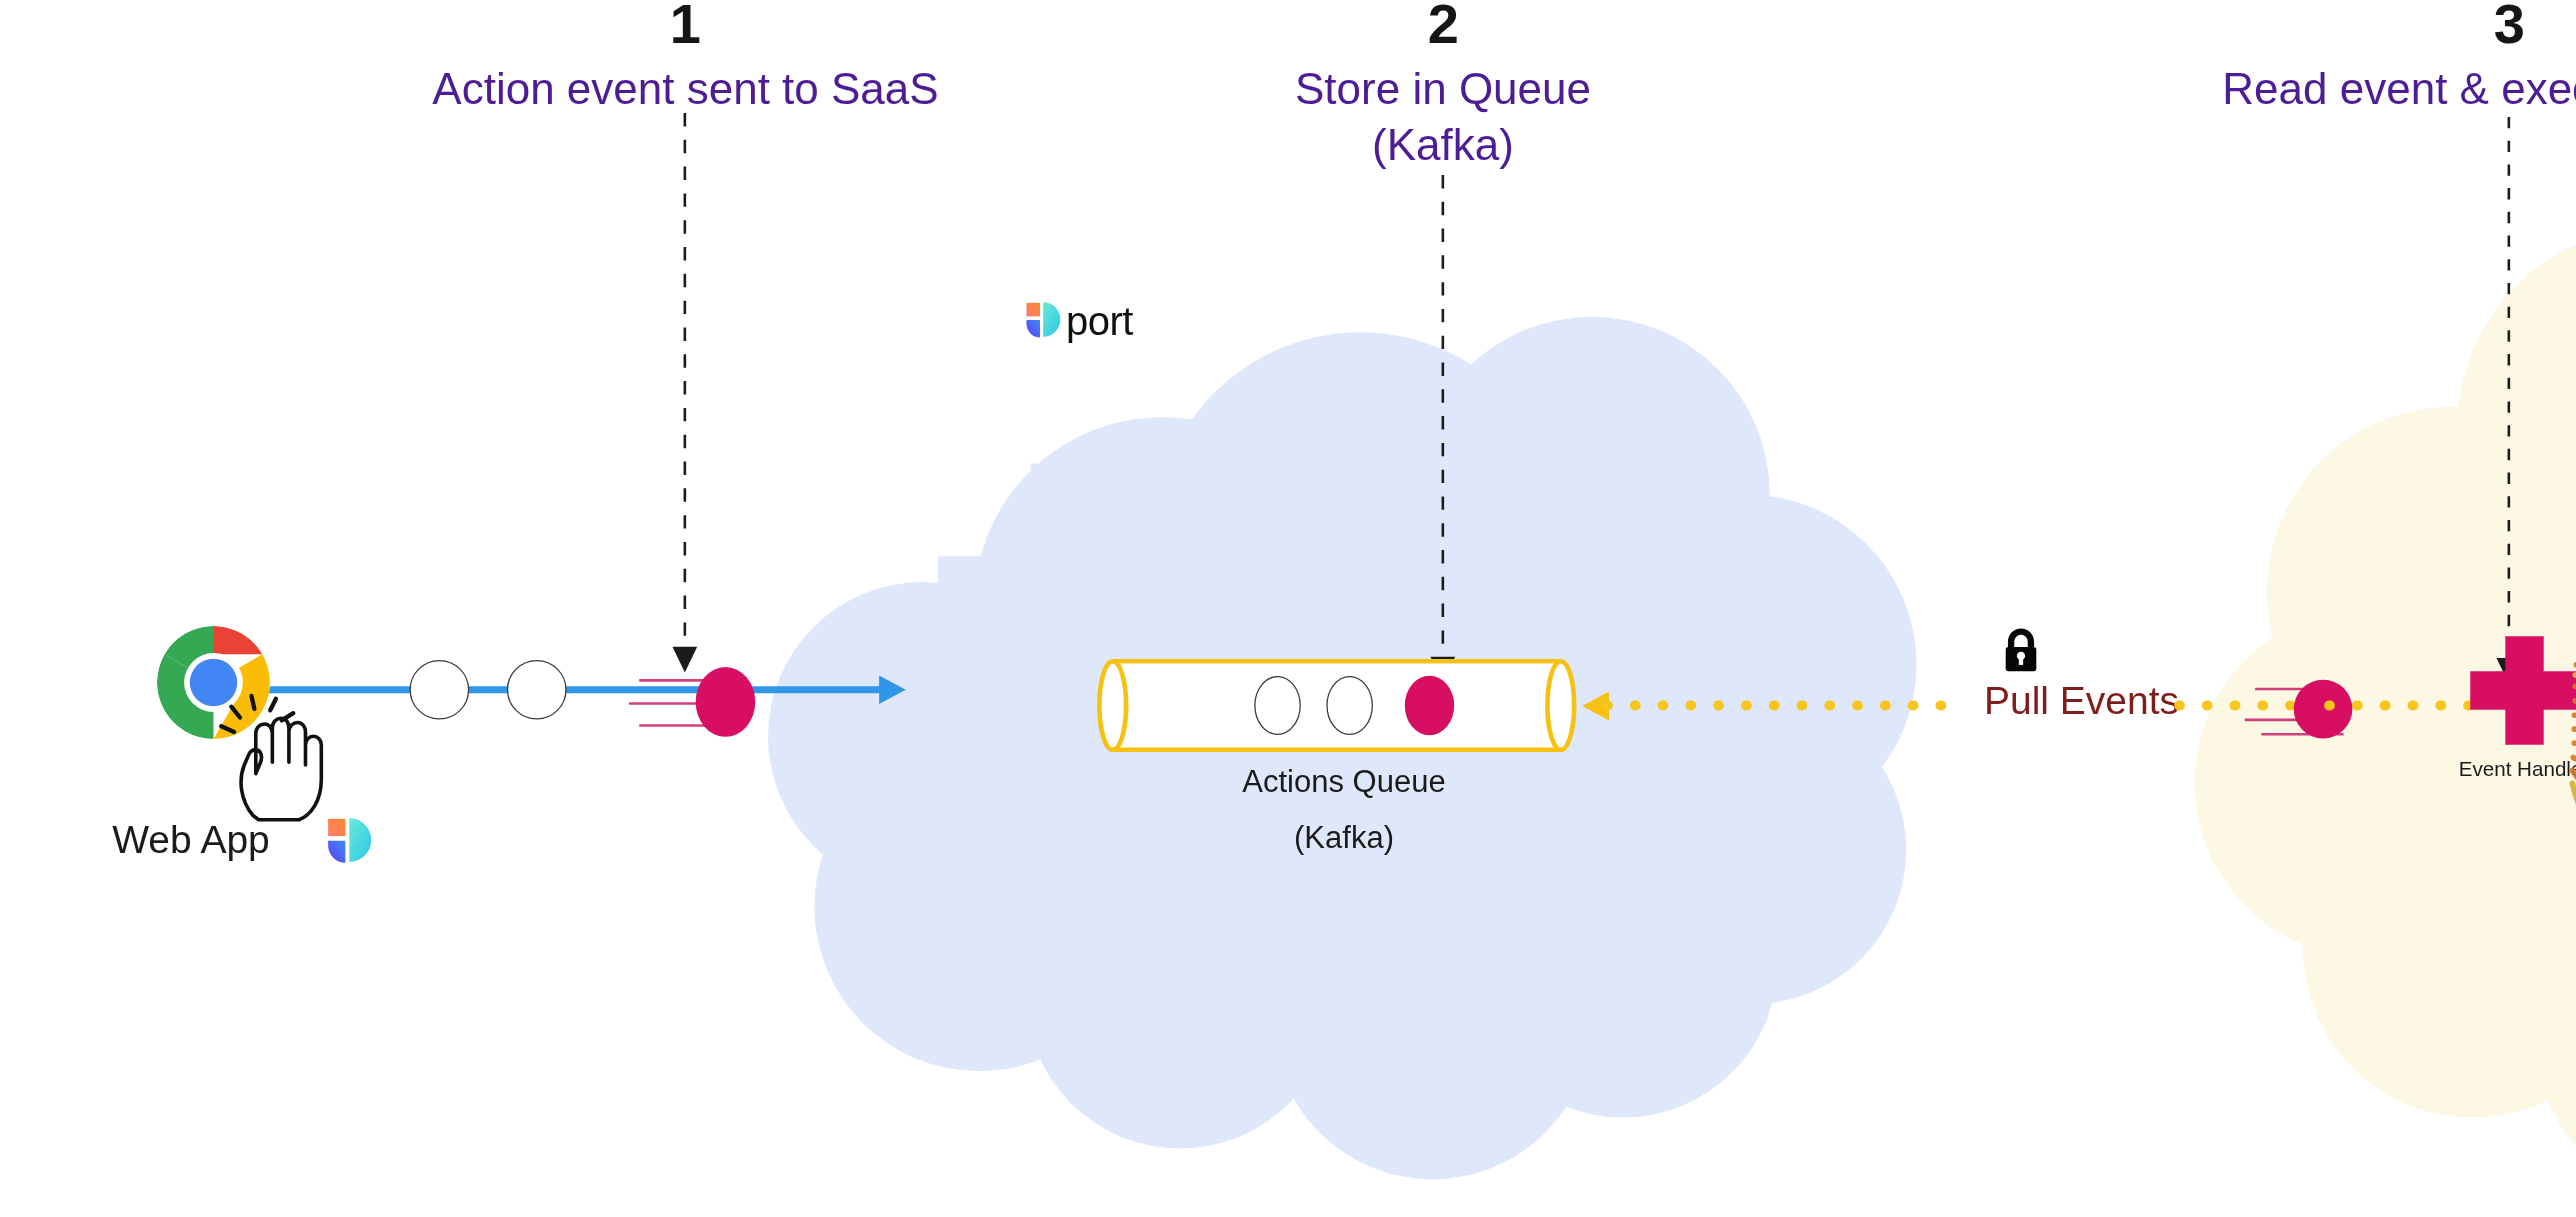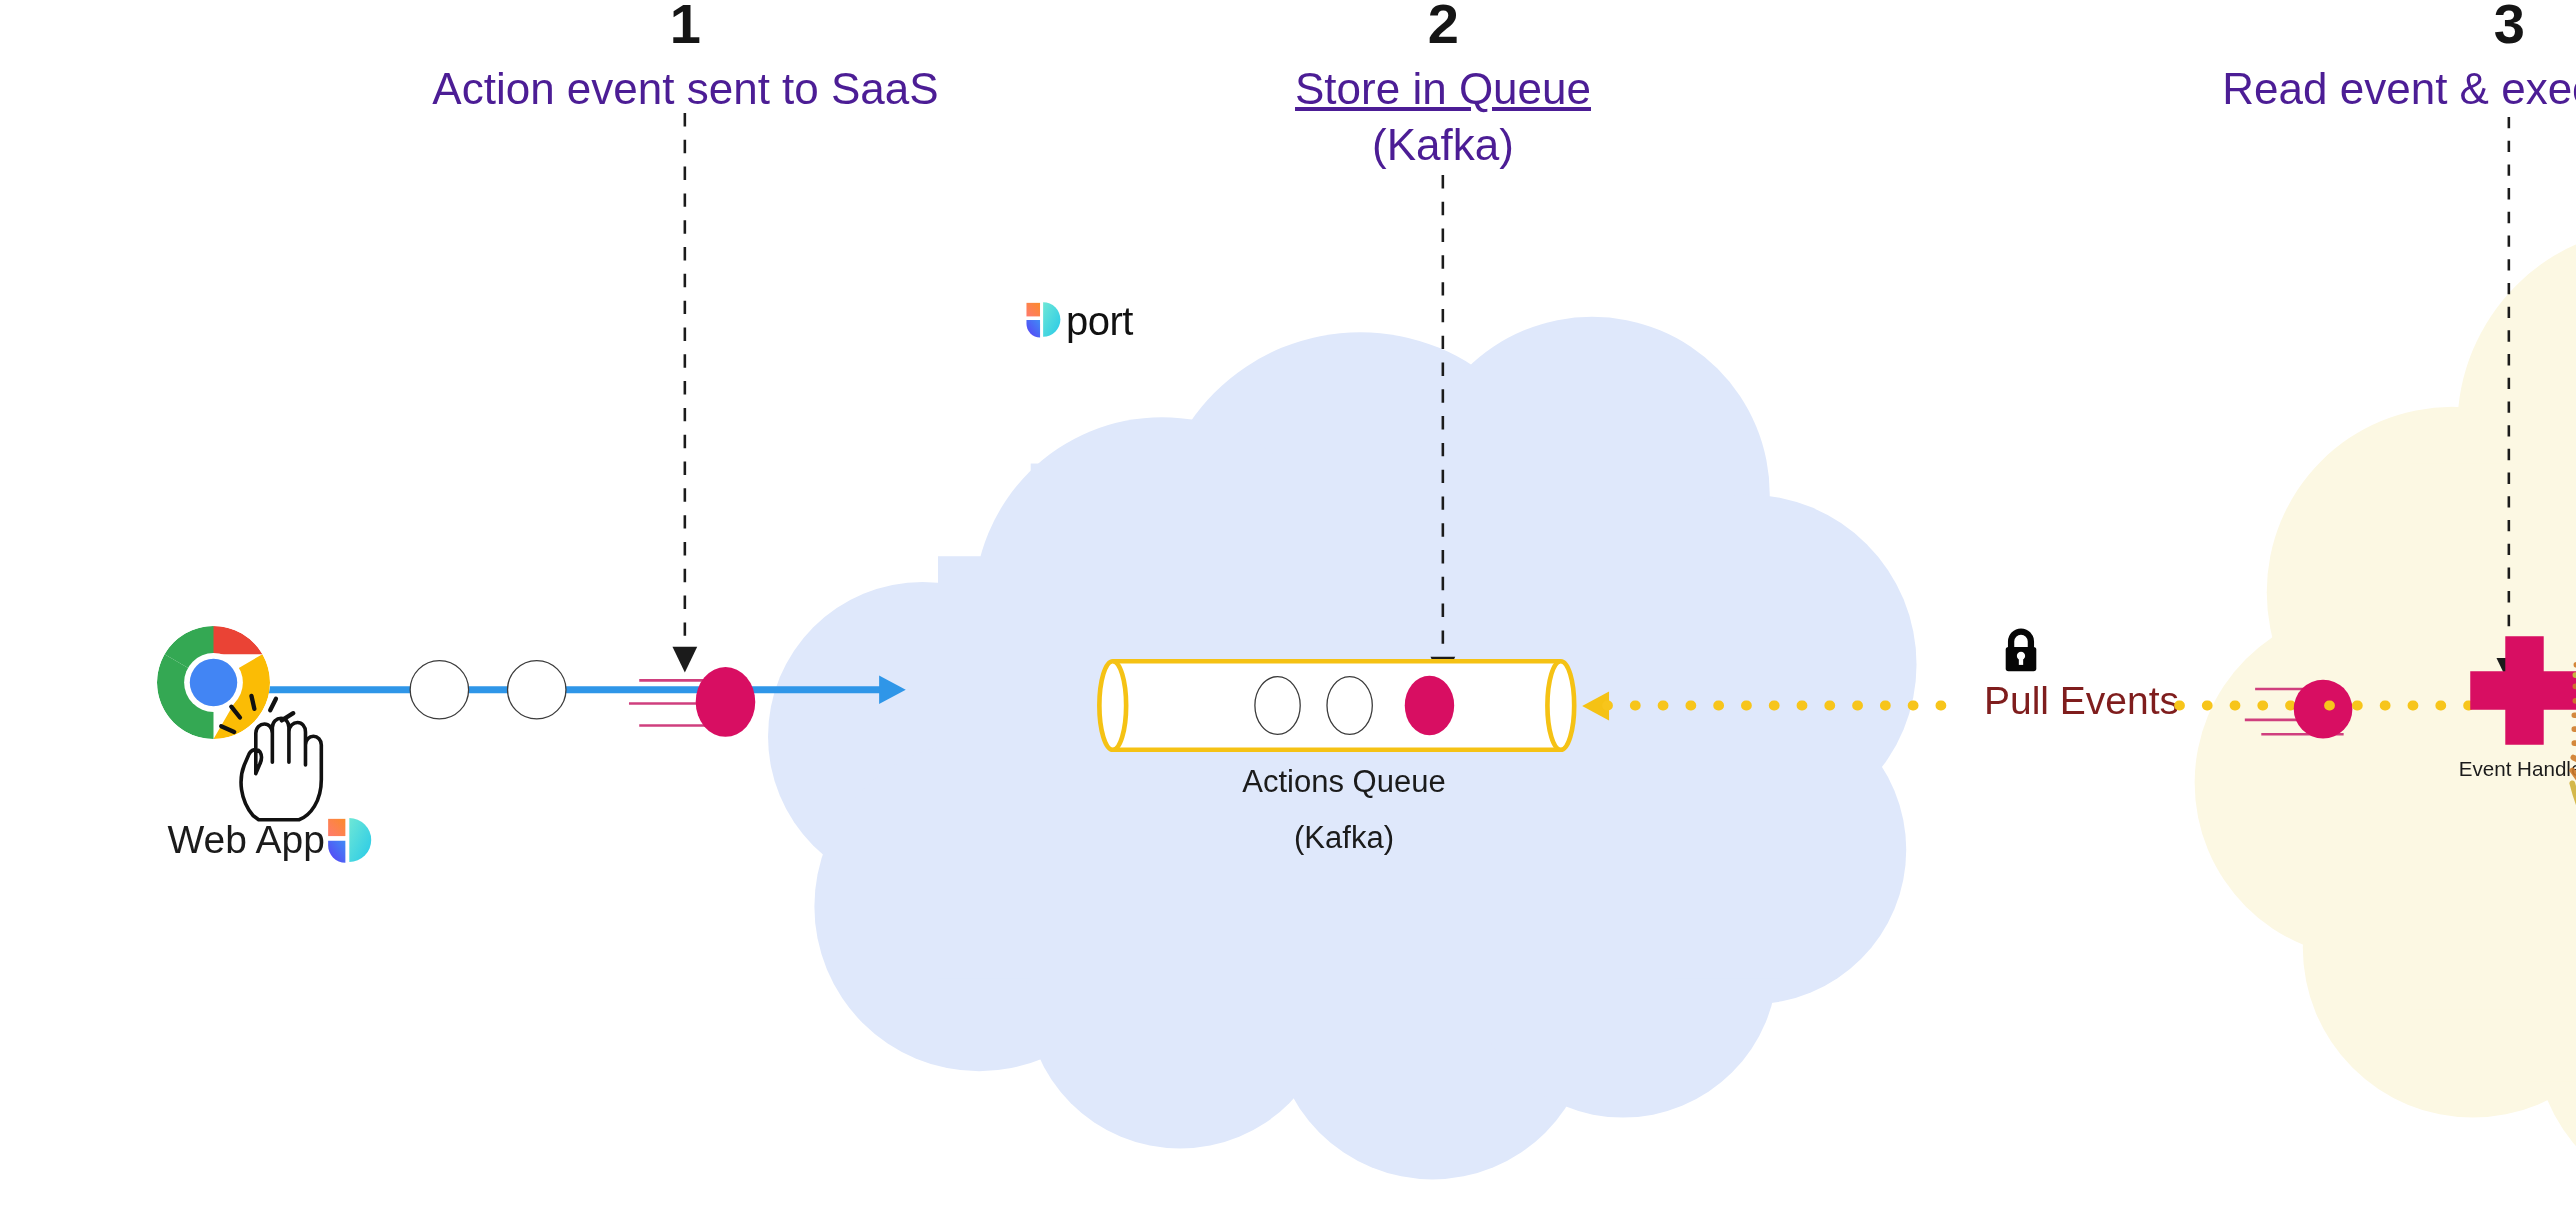--- a/index.html
+++ b/index.html
@@ -69,21 +69,21 @@
   </svg>
 
   <div class="abs step-num nosel" style="left:582px;top:-4.1px;width:206px;">1</div>
   <div class="abs step-label nosel" style="left:402px;top:61px;width:567px;">Action event sent to SaaS</div>
   <svg class="abs nosel" style="left:659px;top:113px;width:62px;height:562px;" viewBox="0 0 120 1090" width="62" height="562">
     <line x1="50" y1="0" x2="50" y2="1040" stroke="#1b1b1b" stroke-width="5" stroke-dasharray="26 26"></line>
     <polygon points="50,1085 26,1035 74,1035" fill="#1b1b1b"></polygon>
   </svg>
 
   <div class="abs step-num nosel" style="left:1340px;top:-4.1px;width:206px;">2</div>
-  <div class="abs step-label nosel" style="left:1211px;top:61px;width:464px;text-decoration:underline;">Store in Queue</div>
+  <div class="abs step-label nosel" style="left:1211px;top:61px;width:464px;">Store in Queue</div>
   <div class="abs step-label nosel" style="left:1211px;top:117px;width:464px;">(Kafka)</div>
   <svg class="abs nosel" style="left:1417px;top:175px;width:62px;height:510px;" viewBox="0 0 120 990" width="62" height="510">
     <line x1="50" y1="0" x2="50" y2="935" stroke="#1b1b1b" stroke-width="5" stroke-dasharray="26 26"></line>
     <polygon points="50,985 26,935 74,935" fill="#1b1b1b"></polygon>
   </svg>
 
   <div class="abs step-num nosel" style="left:2406px;top:-4.1px;width:206px;">3</div>
   <div class="abs step-label nosel" style="left:2112px;top:61px;width:793px;">Read event &amp; execute runner</div>
   <svg class="abs nosel" style="left:2483px;top:117px;width:62px;height:572px;" viewBox="0 0 120 1110" width="62" height="572">
     <line x1="50" y1="0" x2="50" y2="1055" stroke="#1b1b1b" stroke-width="5" stroke-dasharray="22 24"></line>
@@ -132,21 +132,21 @@
     </g>
     <g stroke="#111111" stroke-width="6" stroke-linecap="round">
       <line x1="10" y1="46" x2="-8" y2="38"></line>
       <line x1="18" y1="26" x2="6" y2="11"></line>
       <line x1="38" y1="14" x2="34" y2="-4"></line>
       <line x1="60" y1="16" x2="68" y2="0"></line>
       <line x1="76" y1="30" x2="92" y2="20"></line>
     </g>
   </svg>
 
-  <div class="abs mid-caption nosel" style="left:57px;top:817px;width:268px;text-align:right;">Web App</div>
+  <div class="abs mid-caption nosel" style="left:57px;top:817px;width:268px;text-align:center;">Web App</div>
 
   <svg class="abs" style="left:325px;top:814px;width:47px;height:52px;" viewBox="0 0 60 66">
     <defs>
       <linearGradient id="pgA" x1="0" y1="1" x2="1" y2="0">
         <stop offset="0" stop-color="#ff7a6e"></stop>
           <stop offset="1" stop-color="#fb8b2b"></stop>
       </linearGradient>
       <linearGradient id="pgB" x1="0" y1="1" x2="1" y2="0">
         <stop offset="0" stop-color="#5b3df5"></stop>
           <stop offset="1" stop-color="#3f8bf5"></stop>

